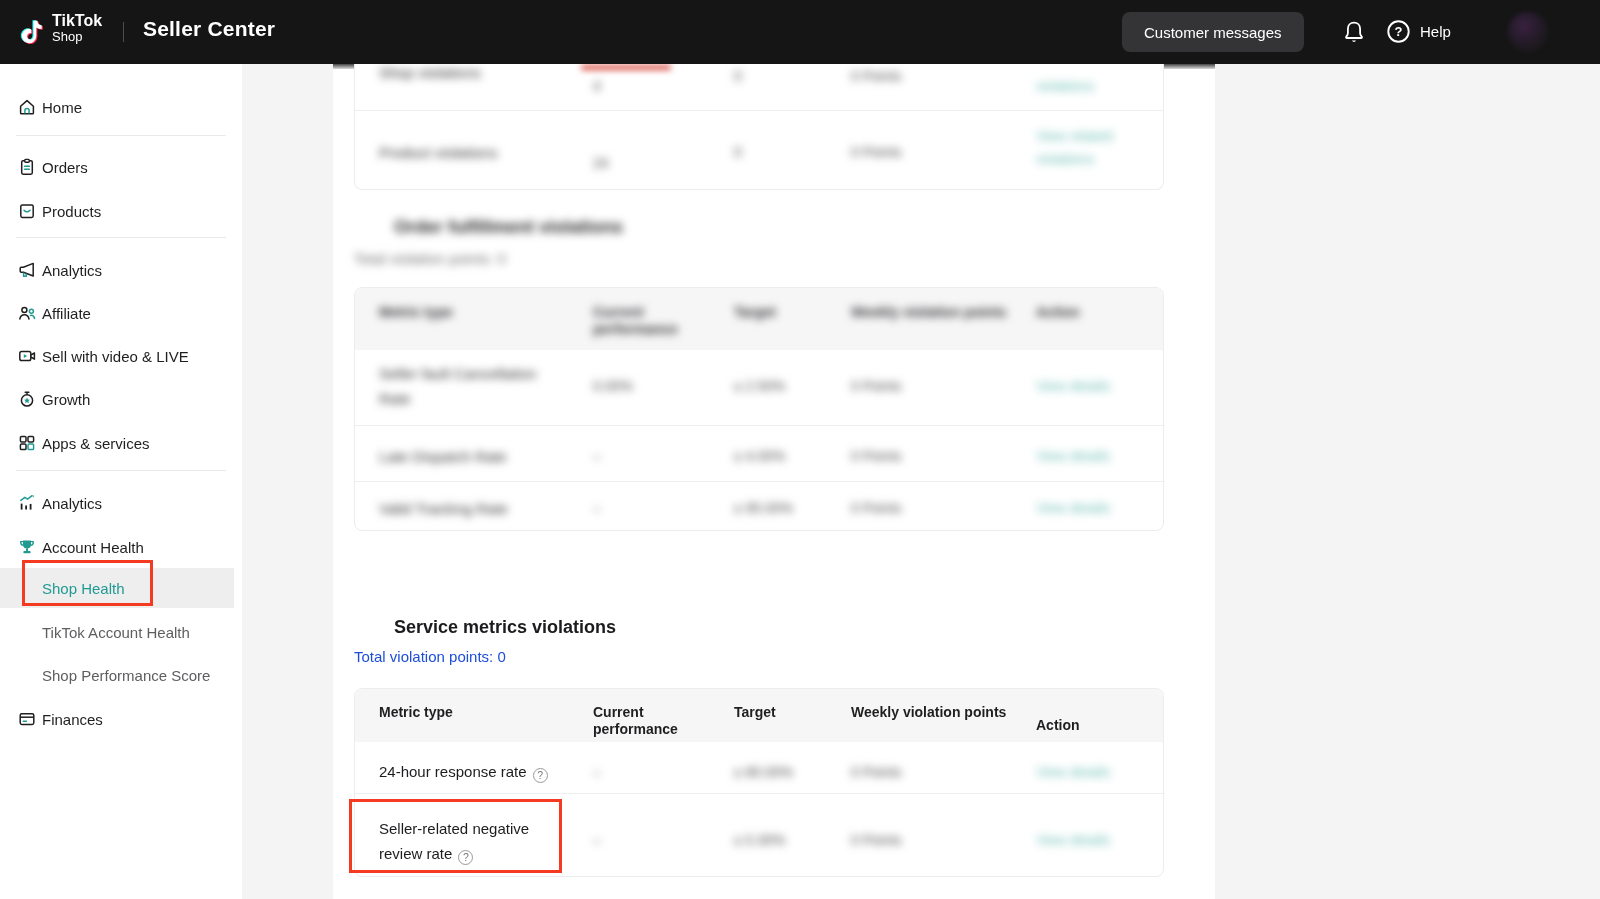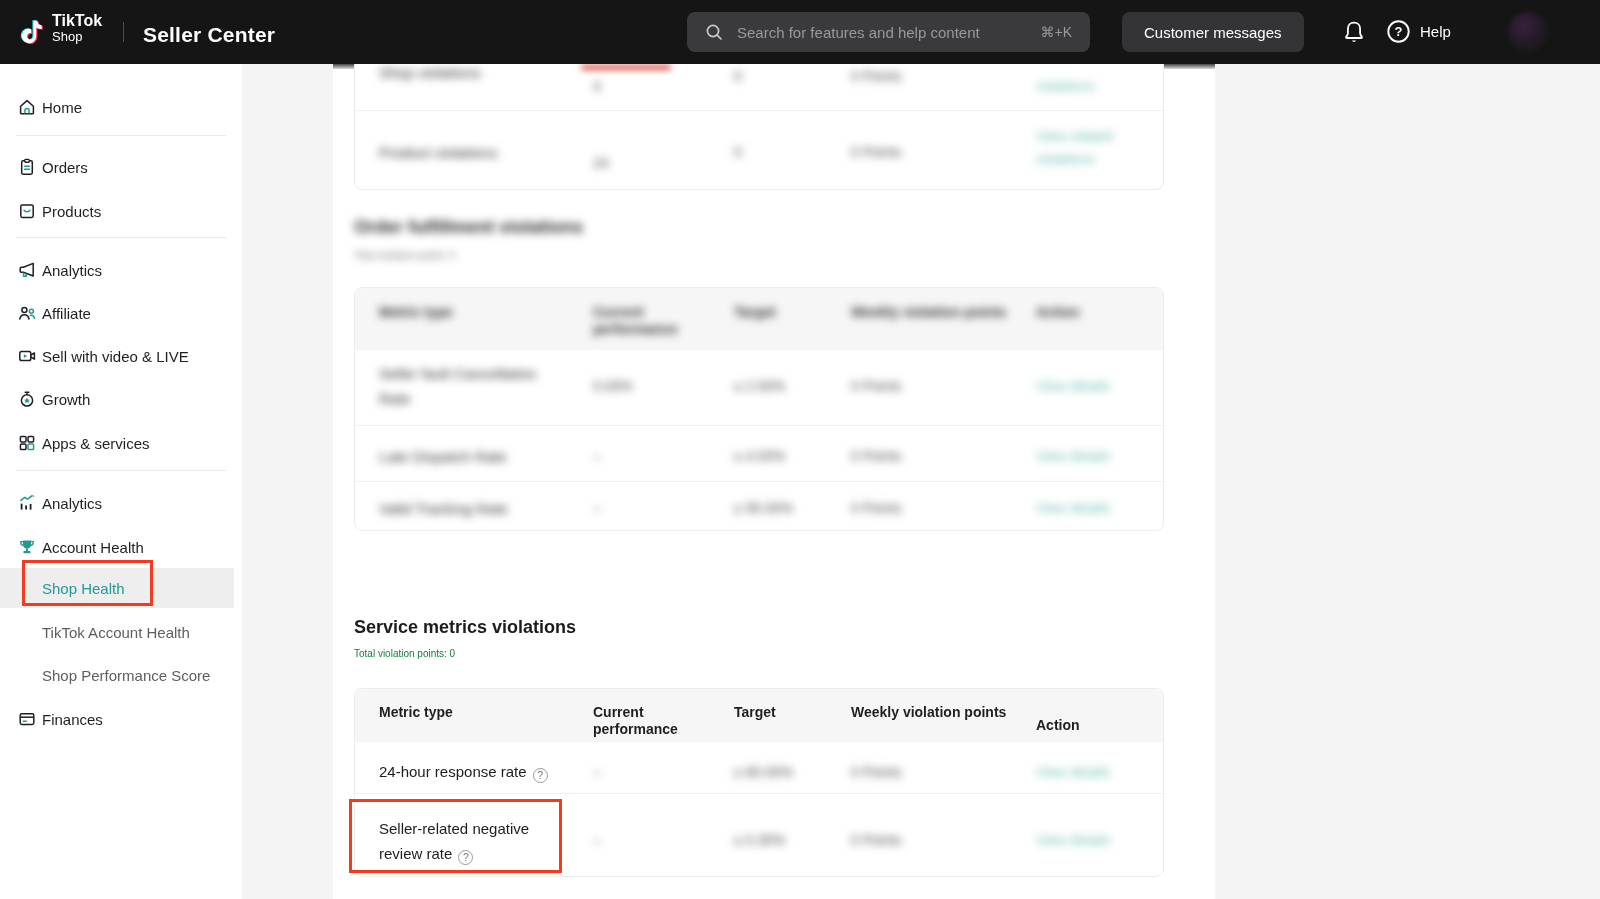--- a/index.html
+++ b/index.html
@@ -7,21 +7,21 @@
   .stage{position:relative;width:1600px;height:899px;overflow:hidden;
          font-family:"Liberation Sans",sans-serif;background:#f4f4f5;}
 
   
   .hdr{position:absolute;left:0;top:0;width:1600px;height:64px;background:#151515;color:#fff;}
   .logo-note{position:absolute;left:18px;top:15px;width:30px;height:34px;}
   .brand{position:absolute;left:52px;top:12px;line-height:1.15;}
   .brand .l1{font-size:16px;font-weight:700;}
   .brand .l2{font-size:13px;font-weight:400;}
   .hdr-div{position:absolute;left:123px;top:22px;width:1px;height:20px;background:#4d4d4d;}
-  .app-title{position:absolute;left:143px;top:23px;font-size:21px;font-weight:600;letter-spacing:.2px;}
+  .app-title{position:absolute;left:143px;top:17px;font-size:21px;font-weight:600;letter-spacing:.2px;}
   .search{position:absolute;left:687px;top:12px;width:403px;height:40px;background:#3a3a3c;
           border-radius:8px;display:flex;align-items:center;padding:0 18px;}
   .search input{flex:1;background:transparent;border:0;outline:0;color:#d8d8d8;font-size:15px;
           font-family:"Liberation Sans",sans-serif;margin-left:12px;}
   .search input::placeholder{color:#9a9a9e;}
   .kbd{color:#9a9a9e;font-size:14px;white-space:nowrap;}
   .cm-btn{position:absolute;left:1122px;top:12px;height:40px;padding:0 22px;background:#343436;
           border-radius:8px;color:#fff;font-size:15px;display:flex;align-items:center;cursor:pointer;}
   .bell{position:absolute;left:1341px;top:19px;width:26px;height:26px;}
   .help{position:absolute;left:1386px;top:19px;display:flex;align-items:center;gap:9px;cursor:pointer;}
@@ -50,22 +50,22 @@
   .top-thumb{position:absolute;left:750px;top:64px;width:282px;height:4px;background:#b9b9bb;border-radius:2px;}
 
   .tbl{position:absolute;background:#fff;border:1px solid #ececec;border-radius:8px;}
   .tbl-cut{border-top:0;border-radius:0 0 8px 8px;overflow:hidden;}
   .thead{position:absolute;left:0;top:0;width:100%;background:#f6f6f7;border-radius:8px 8px 0 0;}
   .th{position:absolute;font-size:14px;font-weight:700;color:#1f1f21;line-height:17px;}
   .sep{position:absolute;left:0;width:810px;height:1px;background:#efefef;}
   .cell{position:absolute;font-size:14px;color:#1f1f21;white-space:nowrap;}
   .metric{font-size:15px;color:#1d1d1f;}
   .link{color:#219a92;cursor:pointer;}
-  .sec-title{position:absolute;font-size:18px;font-weight:700;color:#1c1c1e;}
-  .sec-sub{position:absolute;font-size:10px;color:#15803d;}
+  .sec-title{position:absolute;font-size:18px;font-weight:700;color:#1c1c1e;margin-left:40px;}
+  .sec-sub{position:absolute;font-size:15px;color:#1d4ed8;}
 
   
   .bl{filter:blur(4px);color:#4c4c4e;}
   .bl-dark{filter:blur(4px);color:#333335;}
   .bl-teal{filter:blur(4px);color:#6cbfb5;}
   .bl-title{filter:blur(4px);}
   .redbar{position:absolute;background:#d94f44;filter:blur(3px);border-radius:2px;}
 
   .qi{display:inline-flex;width:15px;height:15px;border:1.2px solid #9a9a9a;border-radius:50%;
       font-size:10.5px;color:#77777a;align-items:center;justify-content:center;
@@ -82,28 +82,20 @@
       <path d="M16.6 5.82A4.28 4.28 0 0 1 15.54 3h-3.09v12.4a2.59 2.59 0 1 1-1.85-2.48V9.75a5.76 5.76 0 1 0 4.02 5.5V8.3a7.35 7.35 0 0 0 4.3 1.38V6.59a4.83 4.83 0 0 1-2.32-.77z" fill="#fe2c55" transform="translate(0.9,0.6)"></path>
       <path d="M16.6 5.82A4.28 4.28 0 0 1 15.54 3h-3.09v12.4a2.59 2.59 0 1 1-1.85-2.48V9.75a5.76 5.76 0 1 0 4.02 5.5V8.3a7.35 7.35 0 0 0 4.3 1.38V6.59a4.83 4.83 0 0 1-2.32-.77z" fill="#ffffff"></path>
     </svg>
     <div class="brand">
       <div class="l1">TikTok</div>
       <div class="l2">Shop</div>
     </div>
     <div class="hdr-div"></div>
     <div class="app-title">Seller Center</div>
 
-    <div class="search">
-      <svg width="18" height="18" viewBox="0 0 18 18">
-        <circle cx="8" cy="8" r="5.6" fill="none" stroke="#c9c9cd" stroke-width="1.7"></circle>
-        <line x1="12.2" y1="12.2" x2="16" y2="16" stroke="#c9c9cd" stroke-width="1.7" stroke-linecap="round"></line>
-      </svg>
-      <input placeholder="Search for features and help content" style="">
-      <span class="kbd">⌘+K</span>
-    </div>
 
     <div class="cm-btn">Customer messages</div>
 
     <svg class="bell" viewBox="0 0 26 26">
       <path d="M13 3.6c-3.7 0-6.1 2.8-6.1 6.3v4.4c0 1.2-.7 2.4-1.6 3.4-.5.6-.2 1.3.6 1.3h14.2c.8 0 1.1-.7.6-1.3-.9-1-1.6-2.2-1.6-3.4V9.9c0-3.5-2.4-6.3-6.1-6.3z" fill="none" stroke="#fff" stroke-width="1.8" stroke-linejoin="round"></path>
       <path d="M11 21.5a2.1 2.1 0 0 0 4 0z" fill="#fff"></path>
     </svg>
 
     <div class="help">
       <svg width="25" height="25" viewBox="0 0 25 25">

